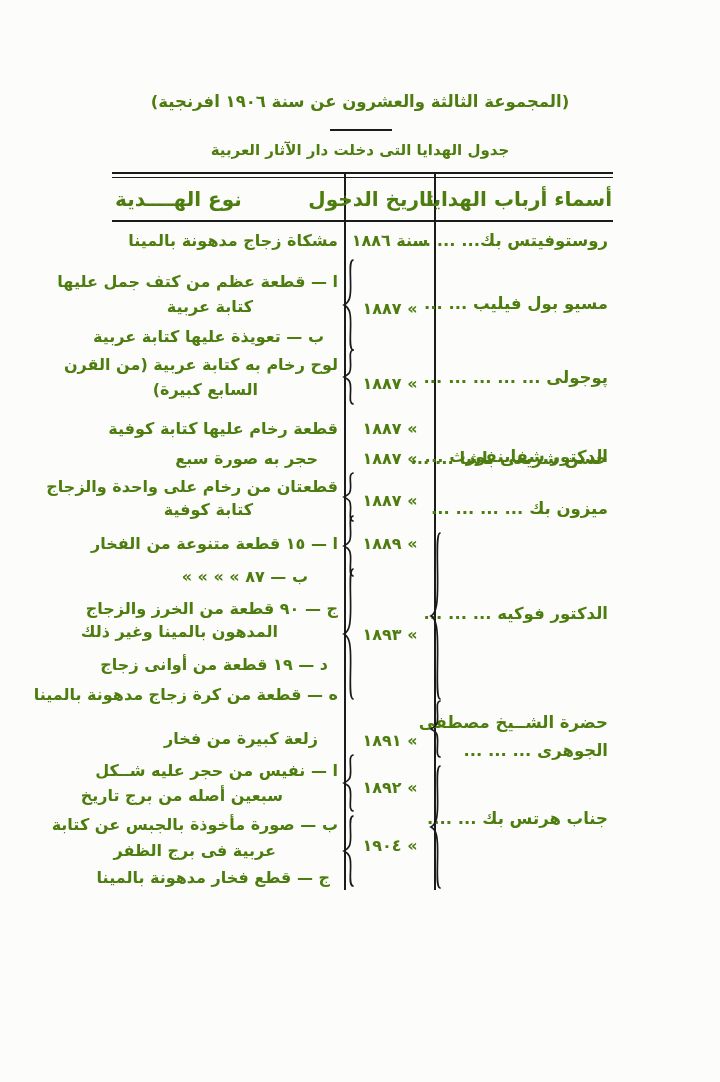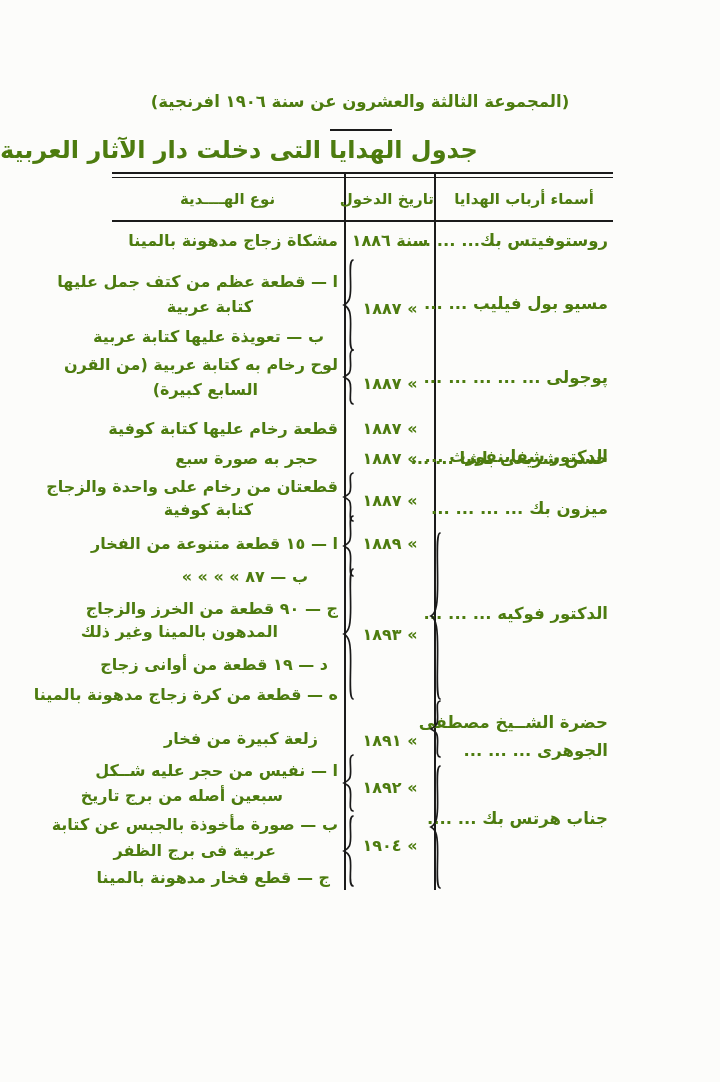--- a/index.html
+++ b/index.html
@@ -24,24 +24,24 @@
   }
   .collection-note{
     top:101px;left:0;width:720px;
     text-align:center;font-size:16.5px;letter-spacing:.2px;
   }
   .title-rule{
     top:129px;left:330px;width:62px;height:2px;background:#1b1b1b;
   }
   .doc-title{
     top:150px;left:0;width:720px;margin:0;
-    text-align:left;font-size:24px;font-weight:700;
+    text-align:center;font-size:15px;font-weight:700;
   }
   .rule{background:#1b1b1b;position:absolute;}
-  .col-header{font-size:15px;text-align:center;}
+  .col-header{font-size:20px;text-align:left;}
   .gift-line{font-size:16px;text-align:right;}
   .date-cell{font-size:16px;left:346px;width:88px;text-align:center;}
   .donor-name{font-size:16.5px;right:112px;text-align:right;}
   .brace{position:absolute;}
   .brace svg{display:block;overflow:visible;}
 </style>
 </head>
 <body>
 
 <div class="page">

